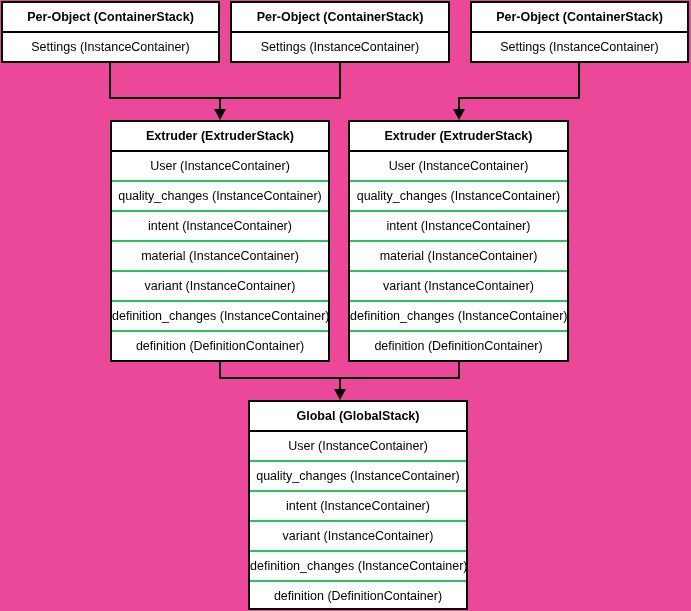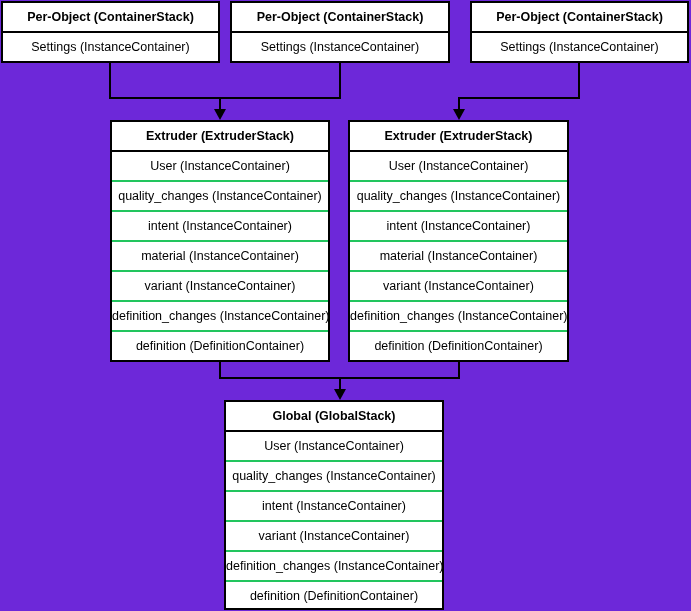--- a/index.html
+++ b/index.html
@@ -8,21 +8,21 @@
     background: #ffffff;
   }
   body {
     font-family: "Liberation Sans", sans-serif;
     -webkit-font-smoothing: antialiased;
   }
   #canvas {
     position: relative;
     width: 691px;
     height: 611px;
-    background: #6d28d9;
+    background: #ec4899;
     overflow: hidden;
   }
   #edges {
     position: absolute;
     left: 0;
     top: 0;
     width: 691px;
     height: 611px;
     pointer-events: none;
   }
@@ -99,21 +99,21 @@
     <div class="node" style="left: 348px; top: 120px; width: 221px; height: 242px;">
       <div class="node-title">Extruder (ExtruderStack)</div>
       <div class="node-row">User (InstanceContainer)</div>
       <div class="node-row">quality_changes (InstanceContainer)</div>
       <div class="node-row">intent (InstanceContainer)</div>
       <div class="node-row">material (InstanceContainer)</div>
       <div class="node-row">variant (InstanceContainer)</div>
       <div class="node-row">definition_changes (InstanceContainer)</div>
       <div class="node-row last">definition (DefinitionContainer)</div>
     </div>
-    <div class="node" style="left: 224px; top: 400px; width: 220px; height: 210px;">
+    <div class="node" style="left: 248px; top: 400px; width: 220px; height: 210px;">
       <div class="node-title">Global (GlobalStack)</div>
       <div class="node-row">User (InstanceContainer)</div>
       <div class="node-row">quality_changes (InstanceContainer)</div>
       <div class="node-row">intent (InstanceContainer)</div>
       <div class="node-row">variant (InstanceContainer)</div>
       <div class="node-row">definition_changes (InstanceContainer)</div>
       <div class="node-row last">definition (DefinitionContainer)</div>
     </div>
   </div>
 

